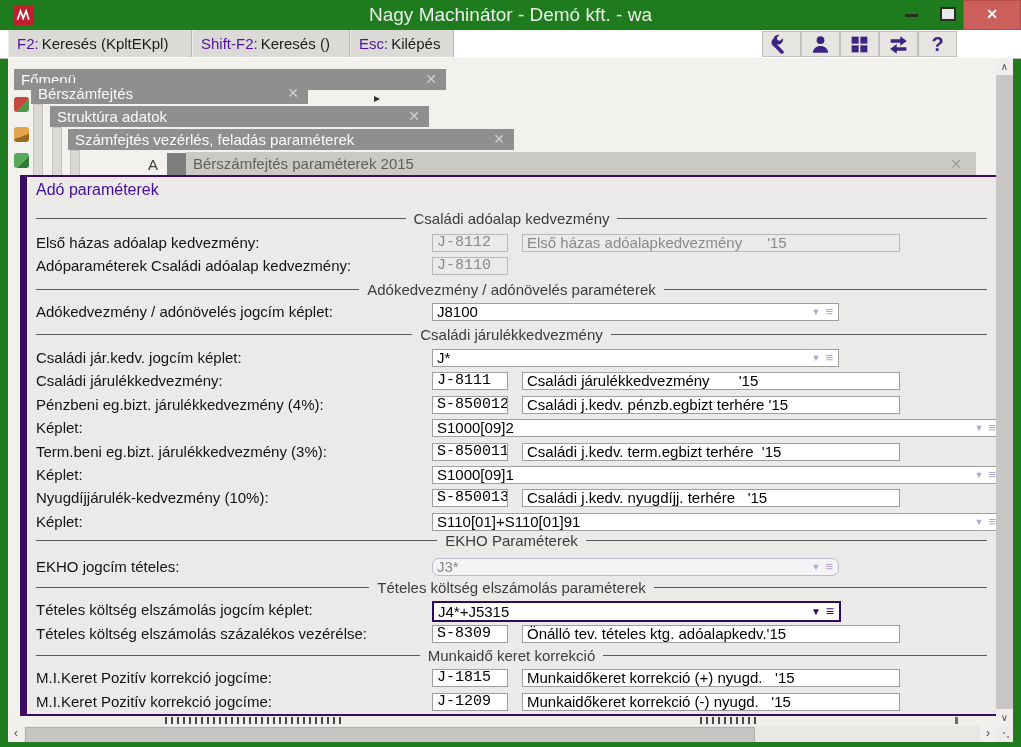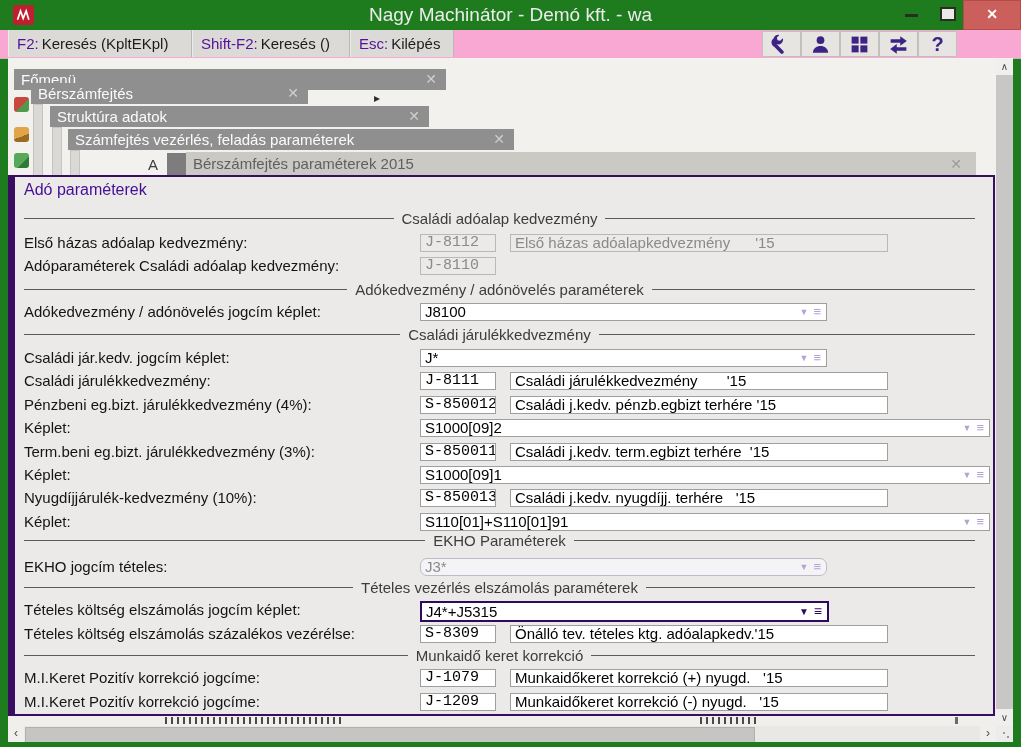--- a/index.html
+++ b/index.html
@@ -14,21 +14,21 @@
   .title{position:absolute;left:0;top:0;width:100%;text-align:center;line-height:29px;
          color:#ececec;font-size:19px;}
   .btn-min{position:absolute;right:96px;top:0;width:26px;height:28px;cursor:pointer;}
   .btn-min i{position:absolute;left:6px;top:14px;width:13px;height:3px;background:#25301f;display:block;}
   .btn-max{position:absolute;right:60px;top:0;width:28px;height:28px;cursor:pointer;}
   .btn-max i{position:absolute;left:7px;top:7px;width:12px;height:10px;border:2px solid #25301f;display:block;background:#e9e9e9;}
   .btn-close{position:absolute;right:0;top:0;width:56px;height:28px;background:#ca5f5b;border:1px solid #b44c48;
              color:#fff;text-align:center;line-height:27px;font-size:14px;font-weight:bold;cursor:pointer;}
 
   
-  .menubar{position:absolute;left:0;top:30px;width:1021px;height:28px;background:#f9a8d4;
+  .menubar{position:absolute;left:0;top:30px;width:1021px;height:28px;background:#ffffff;
            border-bottom:1px solid #bdbbb8;}
   .mitem{position:absolute;top:0;height:27px;line-height:27px;background:#dcdad7;
          border-right:1px solid #b9b7b4;border-left:1px solid #ececea;white-space:nowrap;
          font-size:15px;cursor:pointer;overflow:hidden;}
   .mitem .mkey{color:#54119a;padding:0 3px 0 8px;}
   .mitem .mlabel{color:#1c1c1c;padding-right:10px;}
   .m0{left:8px;width:182px;}
   .m1{left:192px;width:156px;}
   .m2{left:350px;width:102px;}
   .tbtn{position:absolute;top:1px;width:39px;height:26px;background:#e7e5e2;border:1px solid #c2c0bd;
@@ -57,21 +57,21 @@
   .lbar{position:absolute;width:8px;background:#dbd9d6;border:1px solid #c6c4c1;}
   .lb0{left:25px;top:46px;height:70px;}
   .lb1{left:44px;top:69px;height:47px;}
   .lb2{left:62px;top:92px;height:24px;}
   .mico{position:absolute;left:6px;width:15px;height:15px;border-radius:3px;}
   .mi0{top:39px;background:linear-gradient(135deg,#c8473f 55%,#4f9a4c 55%);}
   .mi1{top:69px;background:linear-gradient(160deg,#e0a449 60%,#9c6a22 60%);}
   .mi2{top:95px;background:linear-gradient(135deg,#58a85a 60%,#2d7a36 60%);}
 
   
-  .form{position:absolute;left:0;top:117px;width:987px;height:541px;box-sizing:border-box;
+  .form{position:absolute;left:12px;top:117px;width:987px;height:541px;box-sizing:border-box;
         background:#ebeae8;border:2px solid #3a0d63;border-left:7px solid #3a0d63;padding-left:12px;}
   .ftitle{position:absolute;left:9px;top:4px;font-size:16px;color:#430d96;}
   .section{position:absolute;left:9px;right:18px;height:18px;display:flex;align-items:center;
            color:#3c3c3c;font-size:15px;white-space:nowrap;}
   .section .line{flex:1;height:0;border-top:1px solid #5a5a5a;}
   .section span{padding:0 8px;}
   .row{position:absolute;left:0;right:0;height:18px;}
   .lbl{position:absolute;left:9px;top:0;font-size:15px;color:#141414;line-height:18px;white-space:nowrap;}
   .fld{position:absolute;top:0;height:18px;box-sizing:border-box;border:1px solid #9f9f9f;background:#fff;
        font-size:15px;line-height:16px;color:#000;padding-left:4px;white-space:pre;overflow:hidden;cursor:text;}
@@ -281,21 +281,21 @@
           <div class="line"></div>
       </div>
 
       <div class="row" style="top:381px">
         <span class="lbl">EKHO jogcím tételes:</span>
         <span class="fld combo ghost"><span>J3*</span><span class="cicons"><span class="tri">▼</span><span class="eq">≡</span></span></span>
       </div>
 
       <div class="section" style="top:401px">
         <div class="line"></div>
-          <span>Tételes vezérlés elszámolás paraméterek</span>
+          <span>Tételes költség elszámolás paraméterek</span>
           <div class="line"></div>
       </div>
 
       <div class="row" style="top:424px">
         <span class="lbl">Tételes költség elszámolás jogcím képlet:</span>
         <span class="fld combo focus"><span>J4*+J5315</span><span class="cicons"><span class="tri">▼</span><span class="eq">≡</span></span></span>
       </div>
       <div class="row" style="top:448px">
         <span class="lbl">Tételes költség elszámolás százalékos vezérélse:</span>
         <span class="fld code">S-8309</span>
@@ -303,21 +303,21 @@
       </div>
 
       <div class="section" style="top:469px">
         <div class="line"></div>
           <span>Munkaidő keret korrekció</span>
           <div class="line"></div>
       </div>
 
       <div class="row" style="top:492px">
         <span class="lbl">M.I.Keret Pozitív korrekció jogcíme:</span>
-        <span class="fld code">J-1079</span>
+        <span class="fld code">J-1815</span>
         <span class="fld desc">Munkaidőkeret korrekció (+) nyugd.   '15</span>
       </div>
       <div class="row" style="top:516px">
         <span class="lbl">M.I.Keret Pozitív korrekció jogcíme:</span>
         <span class="fld code">J-1209</span>
         <span class="fld desc">Munkaidőkeret korrekció (-) nyugd.   '15</span>
       </div>
     </div>
 
     <div class="clipstrip">

